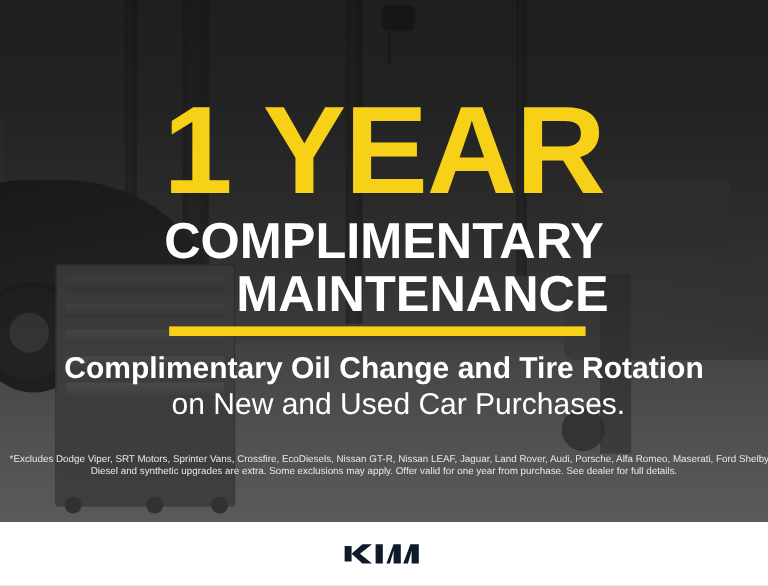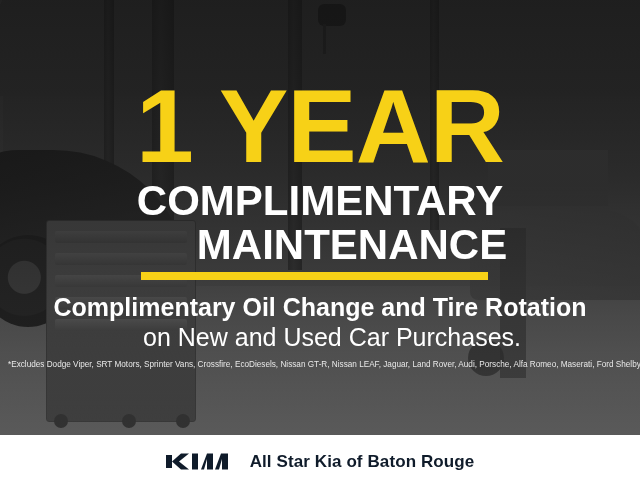--- a/index.html
+++ b/index.html
@@ -245,21 +245,21 @@
     color: #ffffff;
     font-size: 25px;
     line-height: 30px;
     font-weight: 400;
     white-space: nowrap;
   }
 
   .disclaimer {
     position: absolute;
     left: 0;
-    top: 360px;
+    top: 378px;
     width: 640px;
     color: #e8e8e8;
     font-size: 8.2px;
     line-height: 10.2px;
     font-weight: 400;
     padding: 0 8px;
     box-sizing: border-box;
   }
   .disclaimer div { white-space: nowrap; }
 
@@ -335,31 +335,31 @@
       <div class="headline-l3">MAINTENANCE</div>
 
       <div class="divider"></div>
 
       <div class="sub-l1">Complimentary Oil Change and Tire Rotation</div>
 
       <div class="sub-l2">on New and Used Car Purchases.</div>
 
       <div class="disclaimer">
         <div>*Excludes Dodge Viper, SRT Motors, Sprinter Vans, Crossfire, EcoDiesels, Nissan GT-R, Nissan LEAF, Jaguar, Land Rover, Audi, Porsche, Alfa Romeo, Maserati, Ford Shelby</div>
+        <div>Diesel and synthetic upgrades are extra. Some exclusions may apply. Offer valid for one year from purchase. See dealer for full details.</div>
       </div>
 
     </div>
   </div>
 
   <div class="footer">
     <svg class="kia-logo" viewBox="0 0 132 42" aria-hidden="true">
       <g fill="#0F1B2A">
         <path d="M0 8 L12 8 L12 34 L0 34 Z"></path>
         <path d="M12 21 L30 5 L46 5 L26 21 L46 37 L30 37 Z"></path>
         <path d="M52 5 L64 5 L64 37 L52 37 Z"></path>
         <path d="M70 37 L82 5 L94 5 L94 37 L82 37 L82 16 L76 37 Z"></path>
         <path d="M98 37 L110 5 L124 5 L124 37 L112 37 L112 16 L106 37 Z"></path>
       </g>
     </svg>
-    <div class="dealer-name">All Star Kia of Baton Rouge</div>
   </div>
 
 </div>
 
 </body></html>

